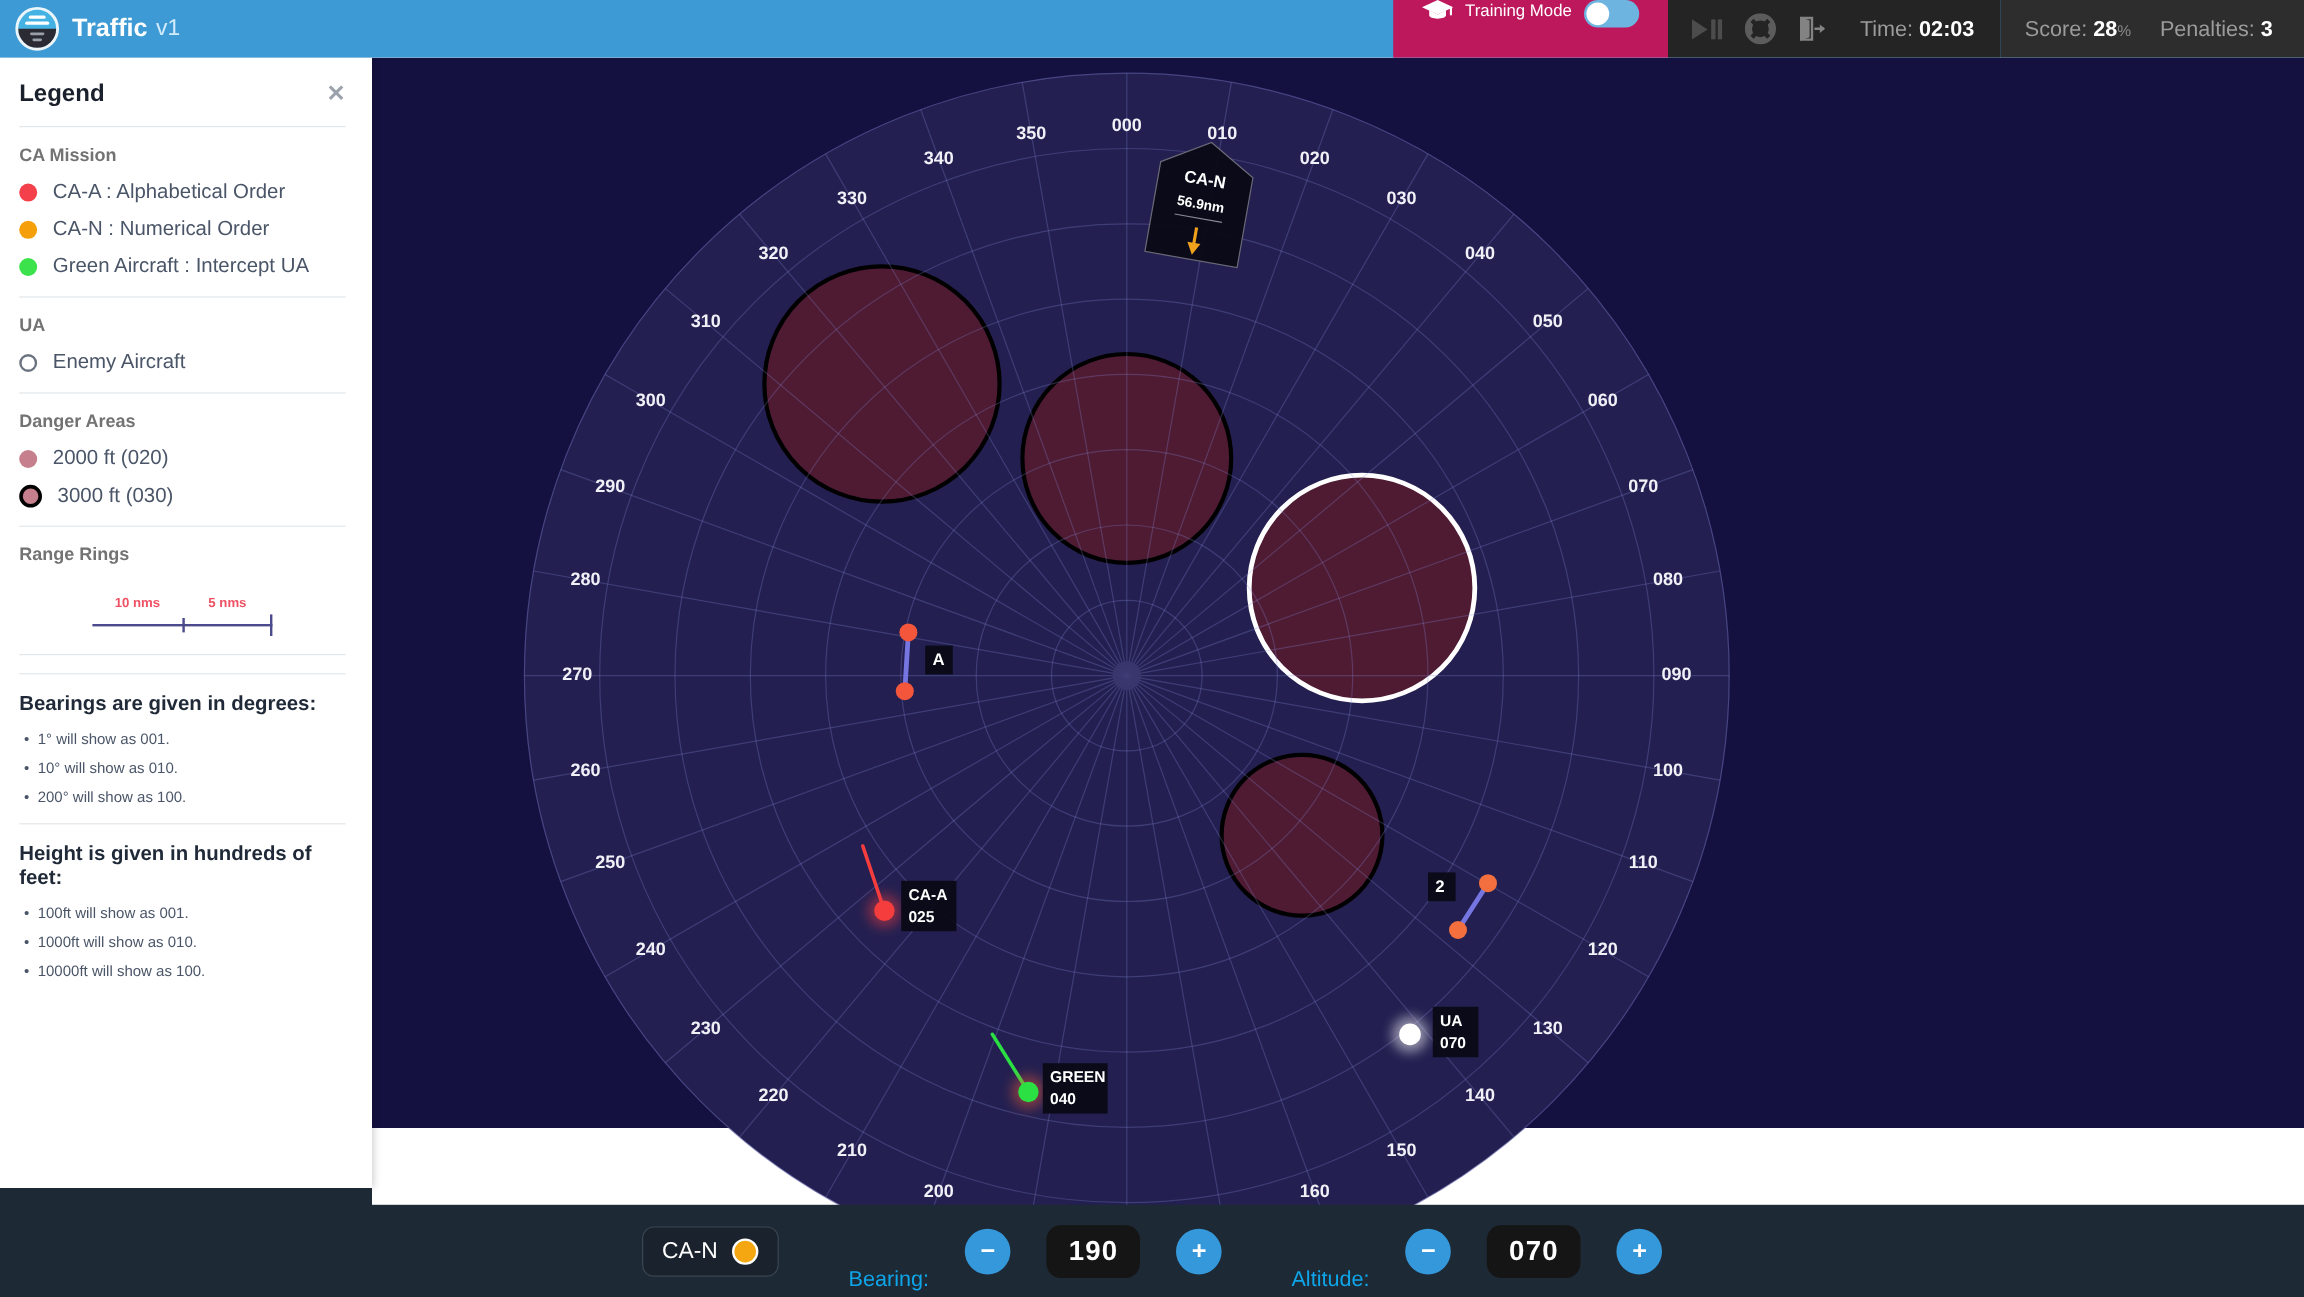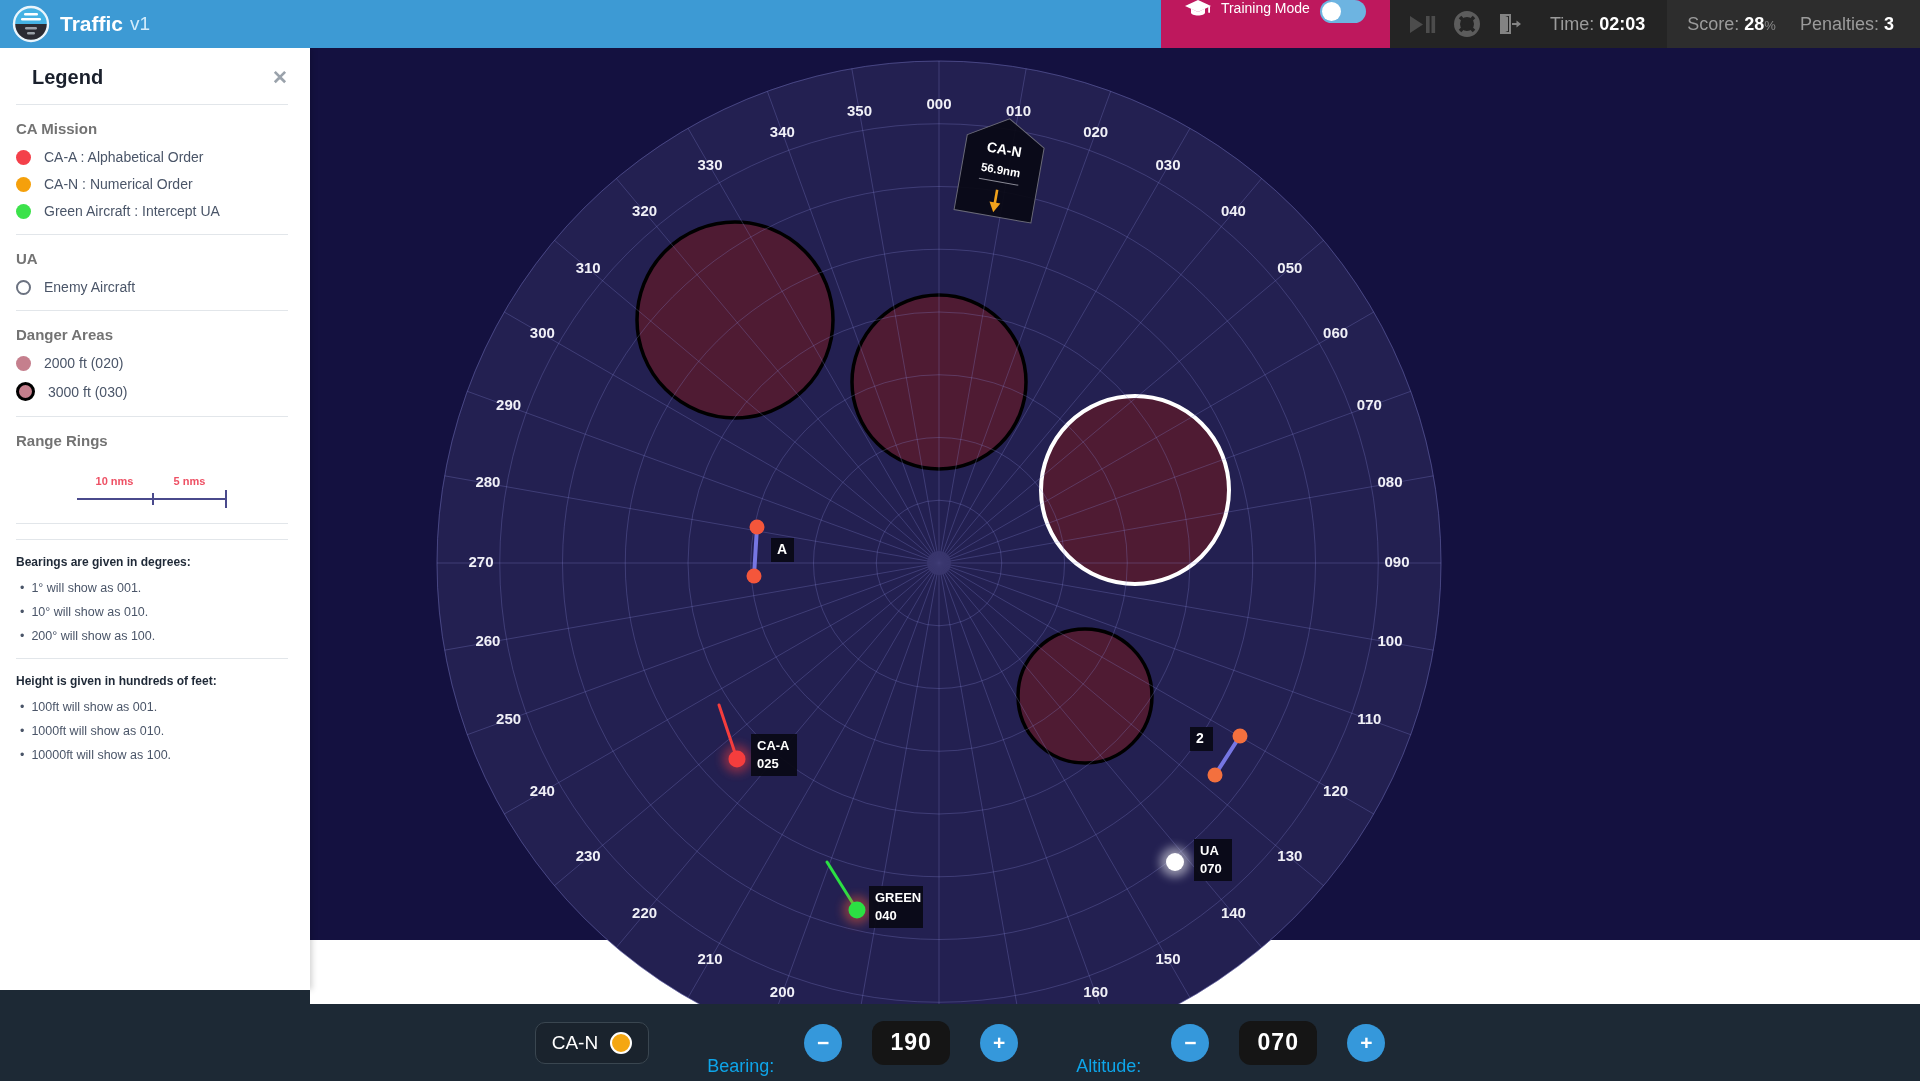--- a/index.html
+++ b/index.html
@@ -26,39 +26,39 @@
   .stat { font-size:18px; color:#9b9b9b; white-space:nowrap; }
   .stat b { color:#ffffff; font-weight:bold; margin-left:5px; }
   .stat .unit { color:#8a8a8a; font-size:13px; }
   .time-stat { margin-left:10px; }
 
   
   .sidebar { position:absolute; left:0; top:48px; width:310px; height:942px;
              background:#ffffff; z-index:20; padding:18px 22px 0 16px;
              box-shadow:2px 0 6px rgba(0,0,0,.18); overflow:hidden; }
   .sb-head { display:flex; align-items:center; justify-content:space-between; }
-  .sb-title { font-size:20px; font-weight:bold; color:#1a202c;margin-left:16px; }
+  .sb-title { font-size:20px; font-weight:bold; color:#1a202c; }
   .sb-close { background:none; border:none; color:#9aa2ab; font-size:19px;
               font-weight:bold; cursor:pointer; }
   .sidebar hr { border:none; border-top:1px solid #e2e6ea; margin:15px 0; }
   .sb-sec-title { font-size:15px; font-weight:bold; color:#737373; margin-bottom:12px; }
   .legend-item { display:flex; align-items:center; gap:13px; margin-bottom:11px;
-                 font-size:14px; color:#4a5568; }
+                 font-size:17px; color:#4a5568; }
   .legend-dot { width:15px; height:15px; border-radius:50%; flex:0 0 15px; }
   .legend-dot.outline { background:#fff !important; border:2px solid #6b7280; }
   .legend-dot.blackring { border:3px solid #000; width:19px; height:19px; flex-basis:19px; }
   .rr-diagram { width:150px; margin:26px auto 10px auto; }
   .rr-labels { display:flex; font-size:11px; font-weight:bold; color:#ee5064; }
   .rr-labels span { width:50%; text-align:center; }
   .rr-line { position:relative; height:18px; margin-top:3px; }
   .rr-line .h { position:absolute; left:0; top:8px; width:100%; height:2px; background:#4a4a8c; }
   .rr-line .t1 { position:absolute; left:50%; top:3px; width:2px; height:12px; background:#4a4a8c; }
   .rr-line .t2 { position:absolute; right:0; top:0px; width:2px; height:18px; background:#4a4a8c; }
   .avoid-line { font-size:12.5px; color:#4a5568; margin-bottom:11px; }
-  .rule-title { font-size:12px; font-weight:bold; color:#1f2937; margin-bottom:12px; }
+  .rule-title { font-size:17px; font-weight:bold; color:#1f2937; margin-bottom:12px; }
   .bullet { font-size:12.5px; color:#4a5568; margin:0 0 10px 4px; display:flex; gap:7px; }
   .bullet::before { content:"•"; color:#4a5568; }
 
   
   .radar-wrap { position:absolute; left:310px; top:48px; width:1610px; height:1033px; z-index:5; }
   .under-strip { position:absolute; left:0; top:990px; width:310px; height:91px;
                  background:#1d2935; z-index:22; }
 
   
   .bottombar { position:absolute; left:0; top:1004px; width:1920px; height:77px;

